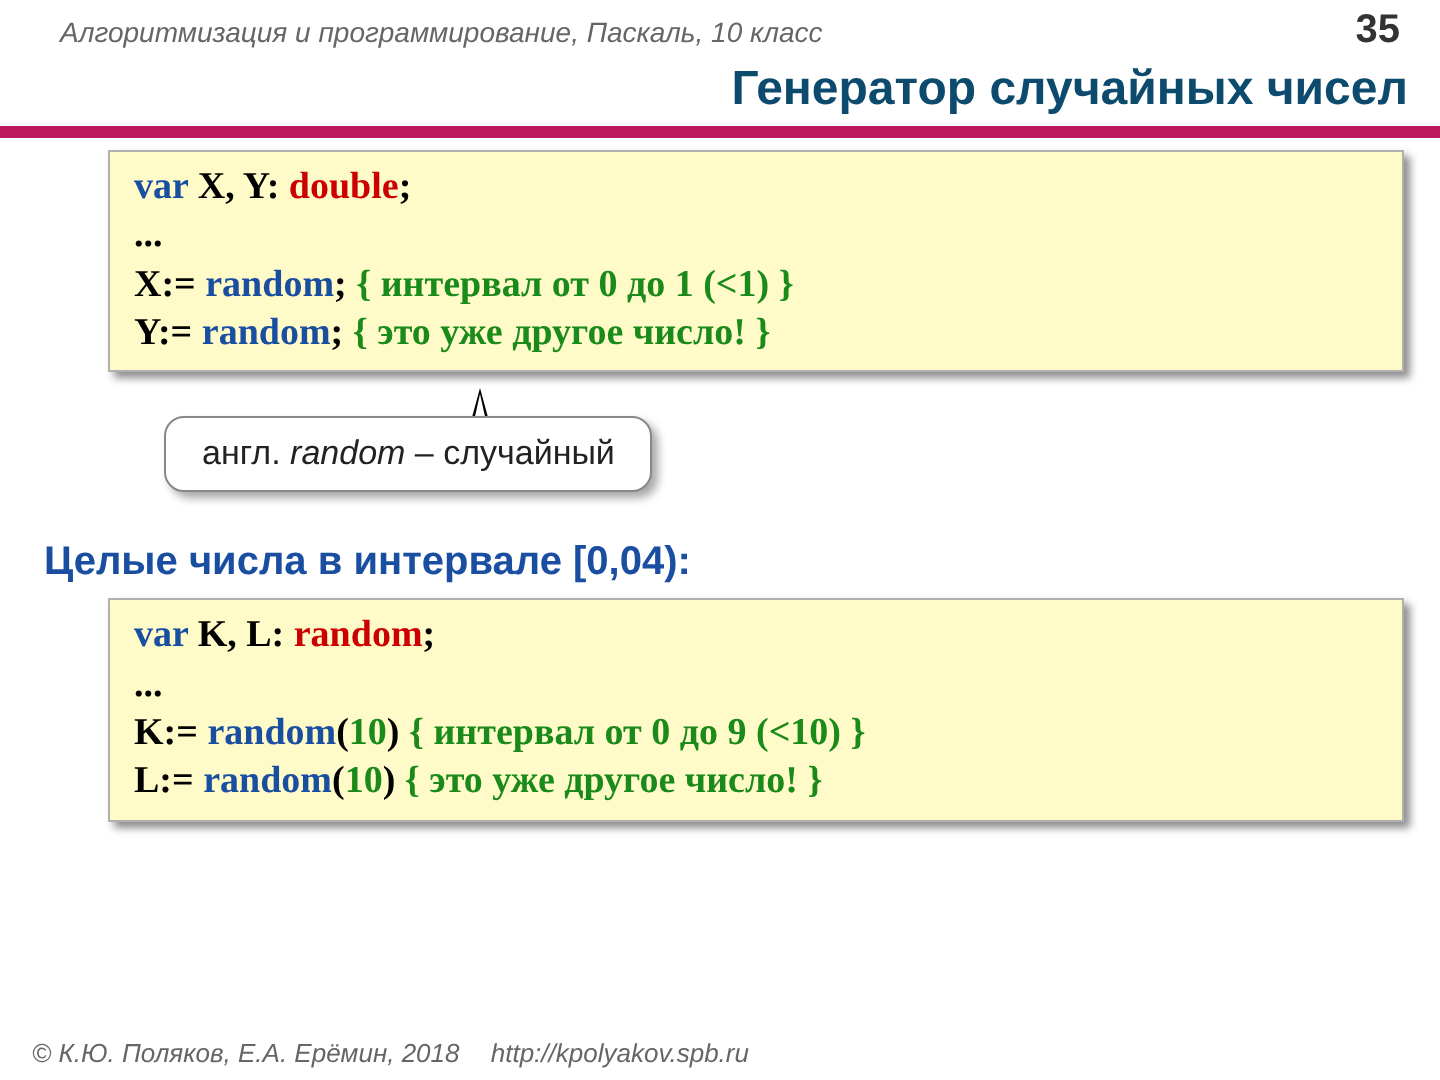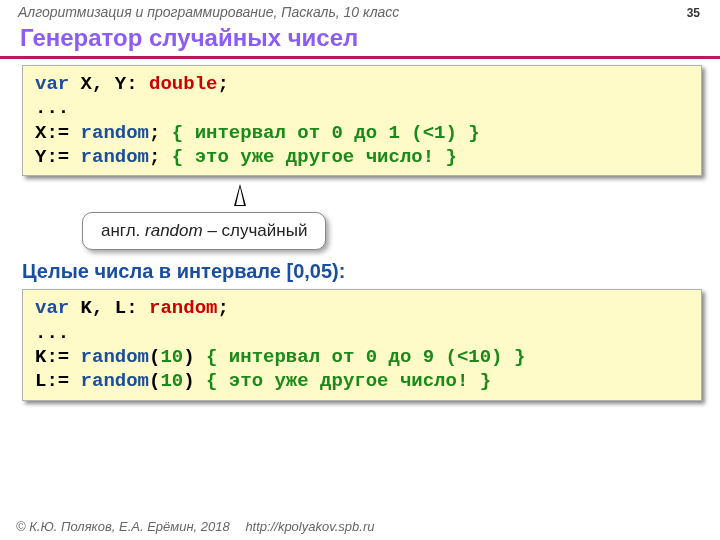--- a/index.html
+++ b/index.html
@@ -8,72 +8,74 @@
     height: 540px;
     background: #fff;
     font-family: Arial, Helvetica, sans-serif;
     position: relative;
     overflow: hidden;
   }
   .header-bar {
     display: flex;
     justify-content: space-between;
     align-items: baseline;
-    padding: 4px 20px 2px 18px;
+    padding: 4px 20px 2px 30px;
     font-style: italic;
     color: #666;
     font-size: 14px;
     text-align: center;
   }
   .page-num {
     font-weight: bold;
-    font-size: 12px;
+    font-size: 20px;
     color: #333;
     font-style: normal;
     margin-left: 44px;
   }
   .title {
     padding: 2px 16px 4px 20px;
     font-size: 24px;
     font-weight: bold;
-    color: #8b5cf6;
-    border-bottom: 3px solid #be185d;
+    color: #0c4a6e;
+    border-bottom: 6px solid #be185d;
+    text-align: right;
   }
   .content { padding: 6px 18px 0 22px; }
   .section-head {
     font-size: 20px;
     font-weight: bold;
     color: #1a4ea0;
     margin-bottom: 6px;
     margin-top: 4px;
   }
   .code-box {
     background: #fffbc8;
     border: 1px solid #b0b0b0;
     box-shadow: 3px 3px 4px rgba(0,0,0,.45);
     padding: 6px 12px;
-    font-family: Liberation Mono, monospace;
+    font-family: Liberation Serif, serif;
     font-size: 19px;
     font-weight: bold;
     line-height: 1.28;
     color: #000;
     white-space: pre;
     margin-bottom: 10px;
+    margin-left: 32px;
   }
   .kw-blue  { color: #1a4ea0; font-weight: bold; }
   .kw-red   { color: #cc0000; font-weight: bold; }
   .kw-green { color: #1a8a1a; font-weight: bold; }
   .callout-wrap {
     position: relative;
     height: 66px;
     margin: 6px 0 8px 60px;
   }
   .callout {
     position: absolute;
-    top: 26px;
+    top: 12px;
     background: #fff;
     border: 1px solid #888;
     border-radius: 10px;
     box-shadow: 3px 3px 5px rgba(0,0,0,.35);
     padding: 8px 18px;
     font-size: 17px;
     color: #222;
   }
   .callout em { font-style: italic; }
   .pointer {
@@ -122,21 +124,21 @@
 <span>X:= </span><span class="kw-blue">random</span><span>;</span><span class="kw-green"> { интервал от 0 до 1 (&lt;1) }</span>
 <span>Y:= </span><span class="kw-blue">random</span><span>;</span><span class="kw-green"> { это уже другое число! }</span></div>
 
   <div class="callout-wrap">
     <div class="pointer"></div>
     <div class="callout">
       <span>англ. </span><em>random</em><span> – случайный</span>
     </div>
   </div>
 
-  <div class="section-head">Целые числа в интервале [0,05):</div>
+  <div class="section-head">Целые числа в интервале [0,04):</div>
 
   <div class="code-box"><span class="kw-blue">var</span><span> K, L: </span><span class="kw-red">random</span><span>;</span>
 <span>...</span>
 <span>K:= </span><span class="kw-blue">random</span><span>(</span><span class="kw-green">10</span><span>)</span><span class="kw-green"> { интервал от 0 до 9 (&lt;10) }</span>
 <span>L:= </span><span class="kw-blue">random</span><span>(</span><span class="kw-green">10</span><span>)</span><span class="kw-green"> { это уже другое число! }</span></div>
 
 </div>
 
 <div class="footer">
   <span>© К.Ю. Поляков, Е.А. Ерёмин, 2018</span>

